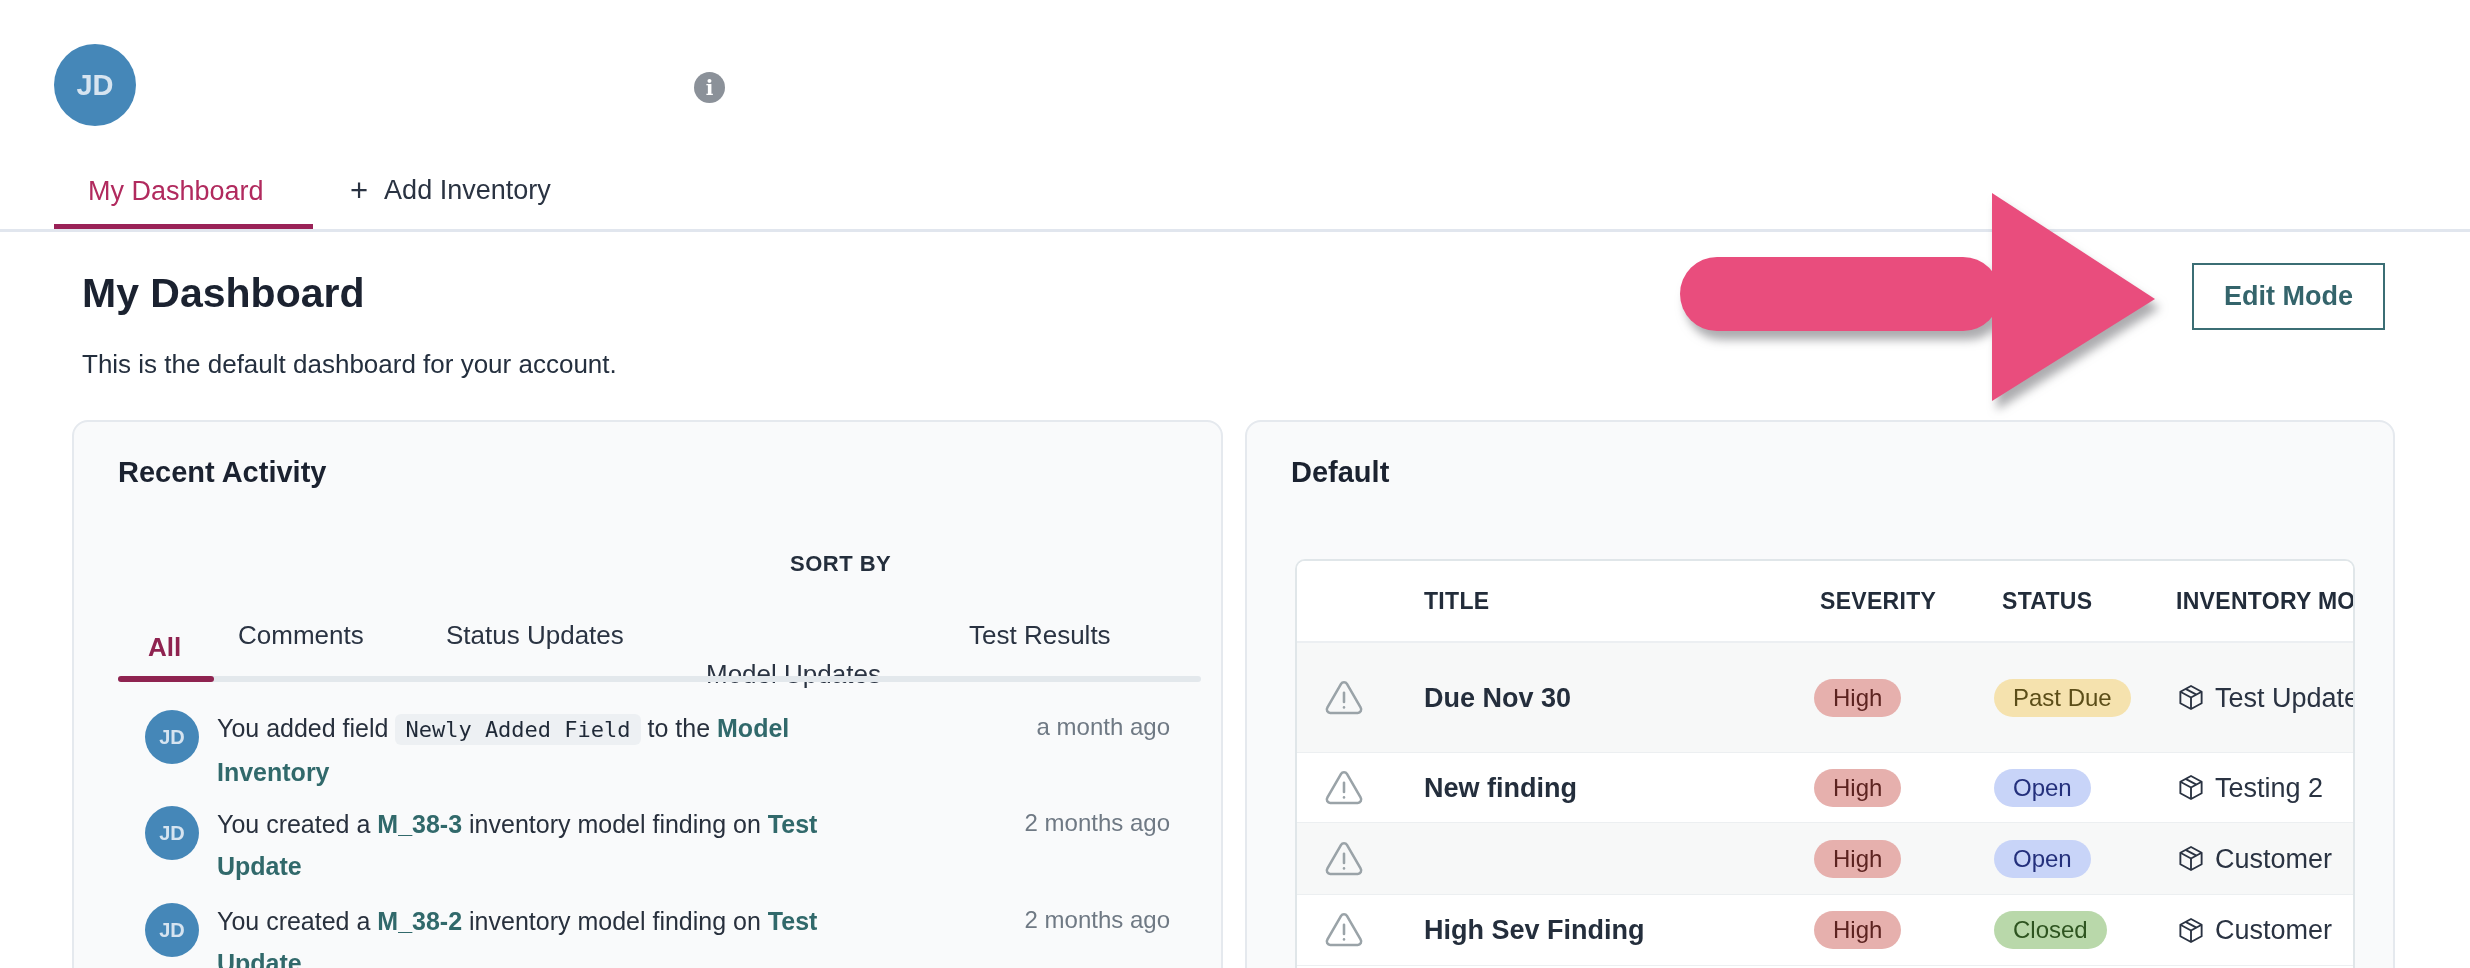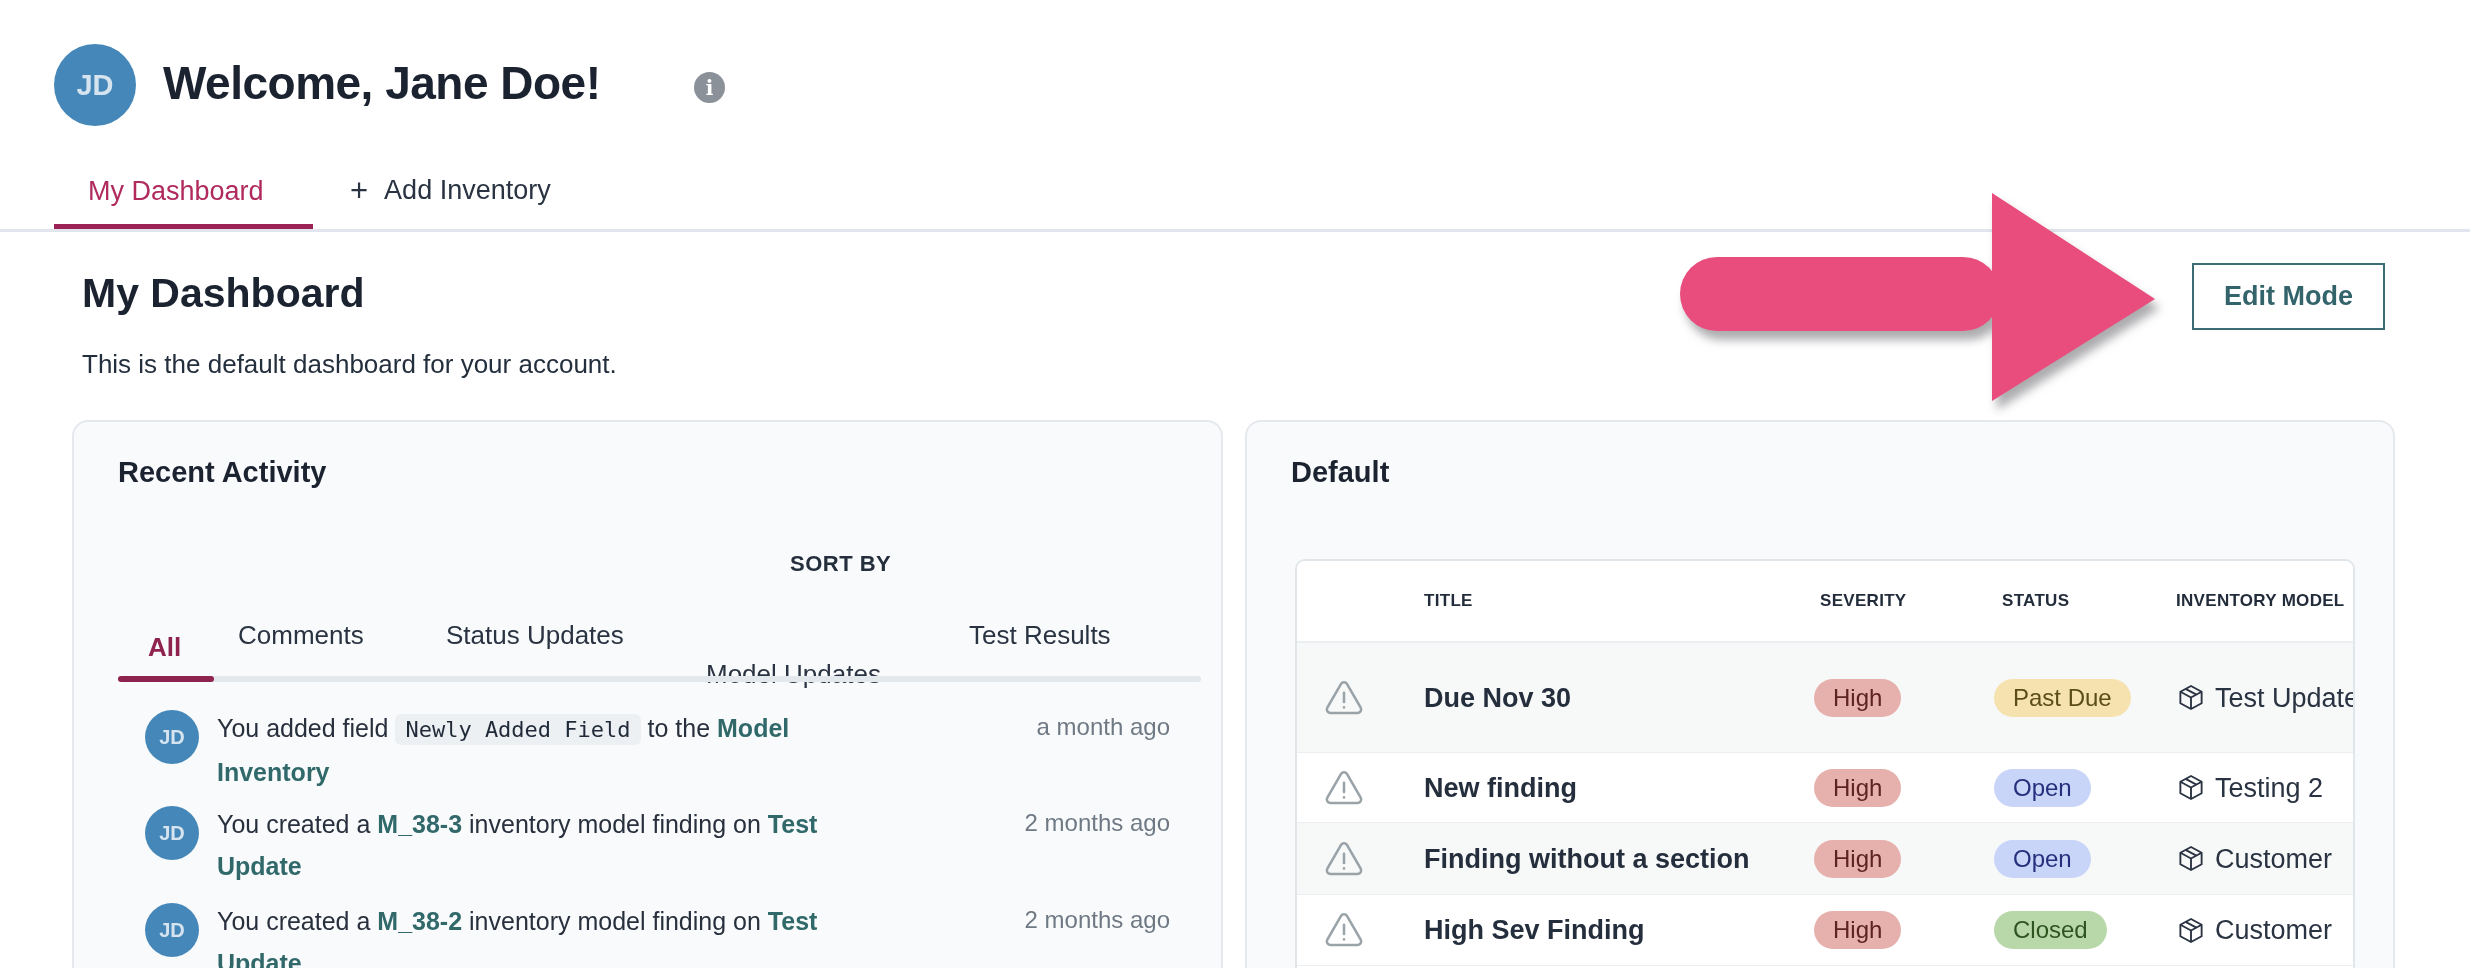--- a/index.html
+++ b/index.html
@@ -66,21 +66,21 @@
   .act-body { position:absolute; left:143px; top:0; width:680px; font-size:25px; line-height:42px; color:#28303d; }
   .act-link { color:#31696b; font-weight:700; cursor:pointer; }
   .chip { font-family:"DejaVu Sans Mono", monospace; font-size:22px; background:#edf0f3; color:#1f2937;
     padding:3px 10px; border-radius:6px; }
   .act-time { position:absolute; left:846px; top:6px; width:250px; text-align:right; font-size:24px; color:#6f7984; }
 
   
   .tbl { position:absolute; left:48px; top:137px; width:1060px; height:450px; background:#fff;
     border:2px solid #e0e6e9; border-radius:10px; overflow:hidden; }
   .t-head { position:relative; height:82px; border-bottom:2px solid #eceff2; background:#fff; }
-  .t-col { position:absolute; top:50%; transform:translateY(-50%); font-size:17px; font-weight:700;
+  .t-col { position:absolute; top:50%; transform:translateY(-50%); font-size:23px; font-weight:700;
     color:#222c3a; letter-spacing:0.3px; white-space:nowrap; }
   .t-col-0 { left:127px; } .t-col-1 { left:523px; } .t-col-2 { left:705px; } .t-col-3 { left:879px; }
 
   .t-row { position:relative; width:100%; border-bottom:1.5px solid #eceff1; cursor:pointer; }
   .t-row:nth-of-type(1) { height:110px; background:#f7f8f8;padding-left:12px; }
   .t-row:nth-of-type(2) { height:70px;  background:#fff; }
   .t-row:nth-of-type(3) { height:72px;  background:#f7f8f8; }
   .t-row:nth-of-type(4) { height:71px;  background:#fff; }
   .t-cell { position:absolute; top:50%; transform:translateY(-50%); white-space:nowrap; }
   .warn  { left:25px; width:44px; height:44px; }
@@ -94,21 +94,20 @@
   .pill-past-due { background:#f5e2ae; color:#5b4d18; }
   .pill-open     { background:#c8d4f8; color:#24307c; }
   .pill-closed   { background:#b9d8aa; color:#2e5420; }
 </style>
 </head>
 <body>
 
 <div id="app">
 
   <div class="hdr-avatar">JD</div>
-  <div class="page-title">Welcome, Jane Doe!</div>
   <div class="info-icon">i</div>
 
   <div class="tab-mydash">My Dashboard</div>
   <div class="tab-add">
     <span class="plus-glyph">+</span>
     <span>Add Inventory</span>
   </div>
   <div class="tab-mydash-underline"></div>
   <div class="top-tabs-line"></div>
 
@@ -215,21 +214,20 @@
     </span>
   </div>
           <div class="t-row">
     <span class="t-cell warn">
       <svg width="44" height="44" viewBox="0 0 24 24" fill="none" stroke="#9aa3a8" stroke-width="1.4" stroke-linecap="round" stroke-linejoin="round">
         <path d="M10.4 4.3 L2.9 17.3 A1.9 1.9 0 0 0 4.5 20.2 H19.5 A1.9 1.9 0 0 0 21.1 17.3 L13.6 4.3 A1.85 1.85 0 0 0 10.4 4.3 Z"></path>
         <line x1="12" y1="9.2" x2="12" y2="14.2"></line>
         <line x1="12" y1="17.1" x2="12" y2="17.2"></line>
       </svg>
     </span>
-    <span class="t-cell t-title">Finding without a section</span>
     <span class="t-cell sev-cell"><span class="pill sev-pill pill-high">High</span></span>
     <span class="t-cell st-cell"><span class="pill st-pill pill-open">Open</span></span>
     <span class="t-cell inv">
       <span class="cube">
         <svg width="30" height="30" viewBox="0 0 24 24" fill="none" stroke="#2a3342" stroke-width="1.5" stroke-linejoin="round">
           <path d="M12 2.8 L20.5 7.4 V16.6 L12 21.2 L3.5 16.6 V7.4 Z"></path>
           <path d="M3.5 7.4 L12 12 L20.5 7.4"></path>
           <path d="M12 12 V21.2"></path>
           <path d="M7.7 5.1 L16.3 9.7"></path>
         </svg>

